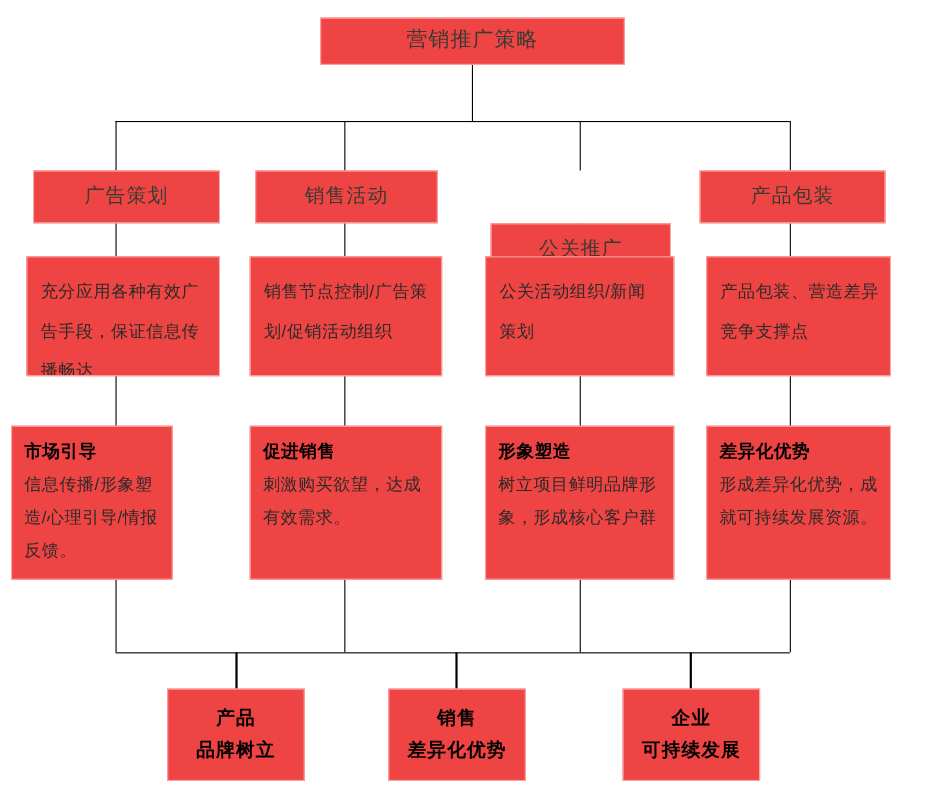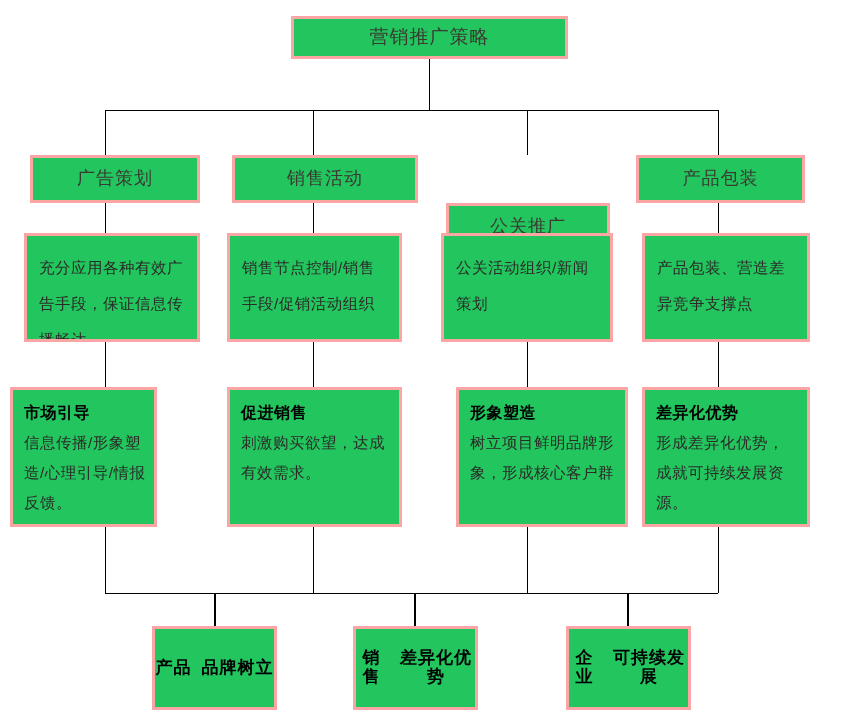--- a/index.html
+++ b/index.html
@@ -15,22 +15,22 @@
   #canvas {
     position: relative;
     width: 855px;
     height: 722px;
     background: #ffffff;
     overflow: hidden;
   }
   .box {
     position: absolute;
     box-sizing: border-box;
-    border: 3px solid #fca5a5;
-    background: #22c55e;
+    border: 1px solid #fca5a5;
+    background: #ef4444;
     overflow: hidden;
     z-index: 2;
   }
   
   .box-center {
     display: flex;
     align-items: center;
     justify-content: center;
     text-align: center;
   }
@@ -72,20 +72,21 @@
   .outcome-body {
     font-size: 15.5px;
     line-height: 30px;
     color: #2b2b28;
     letter-spacing: 0.5px;
     word-break: break-all;
   }
   
   .box-result {
     display: flex;
+    flex-direction: column;
     align-items: center;
     justify-content: center;
     gap: 10px;
   }
   .result-line {
     font-size: 17px;
     font-weight: bold;
     line-height: 1.1;
     letter-spacing: 1px;
     color: #000000;
@@ -135,42 +136,42 @@
   <div class="vline" style="left:105px; top:203px; height:30px;"></div>
   <div class="box box-desc" style="left:24px; top:233px; width:176px; height:109px;">
     <div class="desc-text">充分应用各种有效广告手段，保证信息传播畅达</div>
   </div>
   <div class="vline" style="left:105px; top:342px; height:45px;"></div>
   <div class="box box-outcome" style="left:10px; top:387px; width:147px; height:140px;">
     <div class="outcome-head">市场引导</div>
     <div class="outcome-body">信息传播/形象塑造/心理引导/情报反馈。</div>
   </div>
 
-  <div class="box box-center" style="left:232px; top:155px; width:186px; height:48px;text-align:right;">
+  <div class="box box-center" style="left:232px; top:155px; width:166px; height:48px;text-align:right;">
     <span class="cat-text">销售活动</span>
   </div>
   <div class="vline" style="left:313px; top:203px; height:30px;"></div>
   <div class="box box-desc" style="left:227px; top:233px; width:175px; height:109px;">
-    <div class="desc-text">销售节点控制/销售手段/促销活动组织</div>
+    <div class="desc-text">销售节点控制/广告策划/促销活动组织</div>
   </div>
   <div class="vline" style="left:313px; top:342px; height:45px;"></div>
   <div class="box box-outcome" style="left:227px; top:387px; width:175px; height:140px;">
     <div class="outcome-head">促进销售</div>
     <div class="outcome-body">刺激购买欲望，达成有效需求。</div>
   </div>
 
   <div class="box box-center" style="left:446px; top:155px; width:164px; height:48px;margin-top:48px;">
     <span class="cat-text">公关推广</span>
   </div>
   <div class="vline" style="left:527px; top:203px; height:30px;"></div>
   <div class="box box-desc" style="left:441px; top:233px; width:172px; height:109px;">
     <div class="desc-text">公关活动组织/新闻策划</div>
   </div>
   <div class="vline" style="left:527px; top:342px; height:45px;"></div>
-  <div class="box box-outcome" style="left:456px; top:387px; width:172px; height:140px;">
+  <div class="box box-outcome" style="left:441px; top:387px; width:172px; height:140px;">
     <div class="outcome-head">形象塑造</div>
     <div class="outcome-body">树立项目鲜明品牌形象，形成核心客户群</div>
   </div>
 
   <div class="box box-center" style="left:636px; top:155px; width:169px; height:48px;">
     <span class="cat-text">产品包装</span>
   </div>
   <div class="vline" style="left:718px; top:203px; height:30px;"></div>
   <div class="box box-desc" style="left:642px; top:233px; width:168px; height:109px;">
     <div class="desc-text">产品包装、营造差异竞争支撑点</div>

